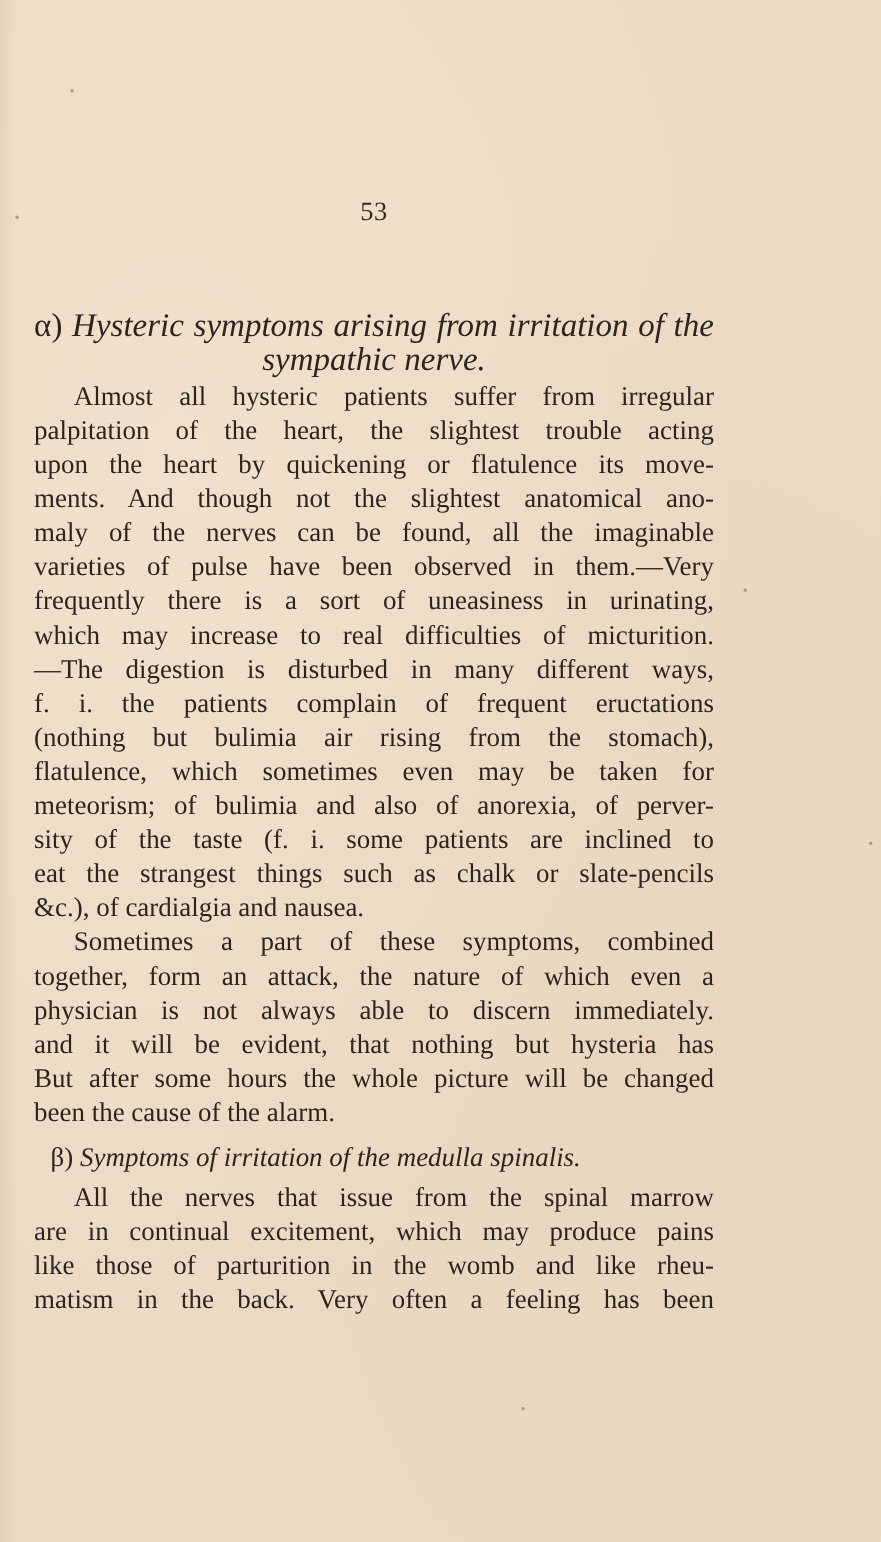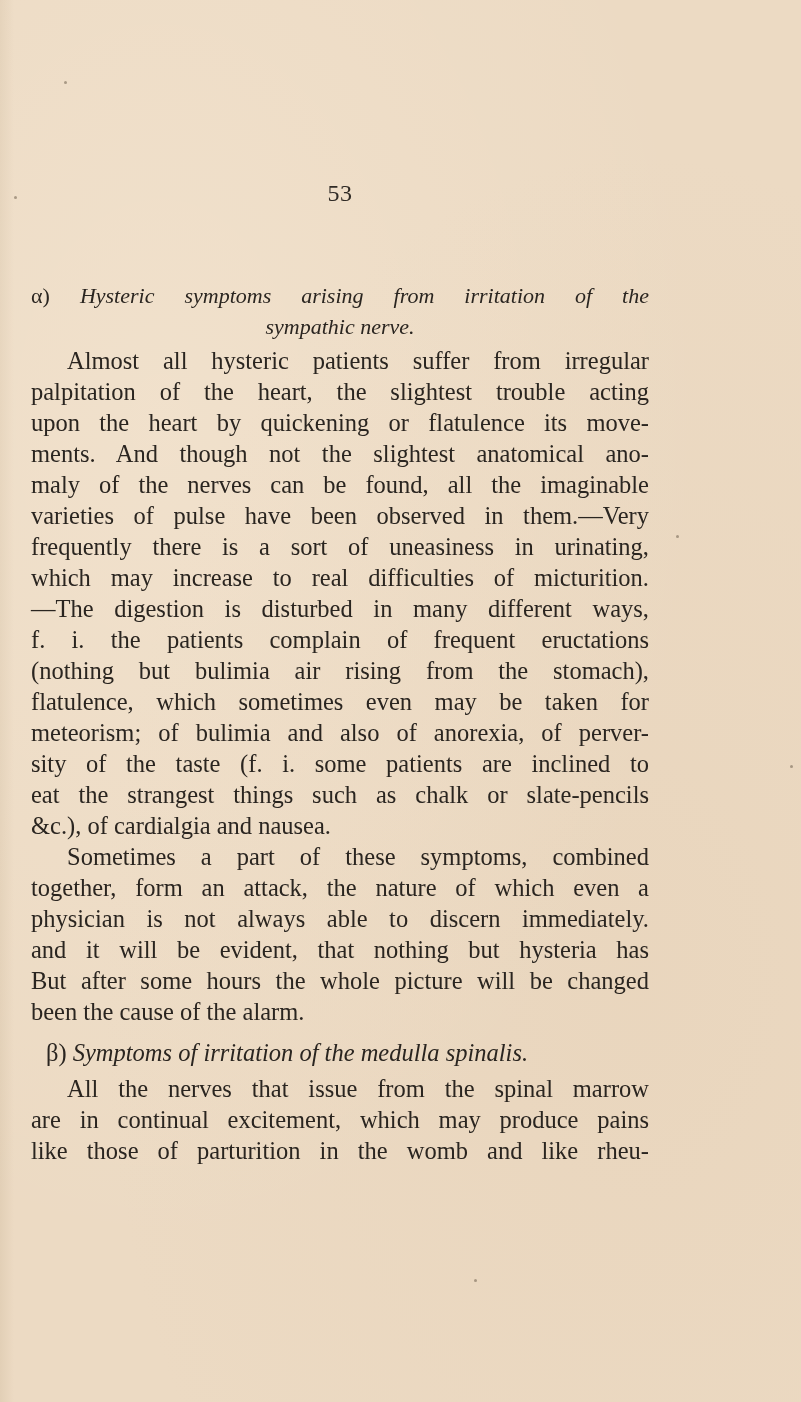--- a/index.html
+++ b/index.html
@@ -54,21 +54,21 @@
     .line.last {
       text-align-last: left;
     }
     .line.indent {
       padding-left: 36px;
     }
     .heading {
       position: absolute;
       left: 31px;
       width: 618px;
-      font-size: 22px;
+      font-size: 30px;
       line-height: 31px;
       font-style: italic;
       color: #2a2520;
     }
     .heading .line {
       text-align-last: justify;
     }
     .heading .center {
       display: block;
       text-align: left;
@@ -140,20 +140,21 @@
 
   <div class="heading-beta">
     <span class="marker">β)</span>
     <span>Symptoms of irritation of the medulla spinalis.</span>
   </div>
 
   <div class="text-block" style="top: 1073px;">
     <span class="line indent">All the nerves that issue from the spinal marrow</span>
     <span class="line">are in continual excitement, which may produce pains</span>
     <span class="line">like those of parturition in the womb and like rheu-</span>
+    <span class="line">matism in the back. Very often a feeling has been</span>
   </div>
 
   <div class="speck" style="left: 64px; top: 81px;"></div>
   <div class="speck" style="left: 14px; top: 196px;"></div>
   <div class="speck" style="left: 676px; top: 535px;"></div>
   <div class="speck" style="left: 790px; top: 765px;"></div>
   <div class="speck" style="left: 474px; top: 1279px;"></div>
 </div>
 
 </body></html>

